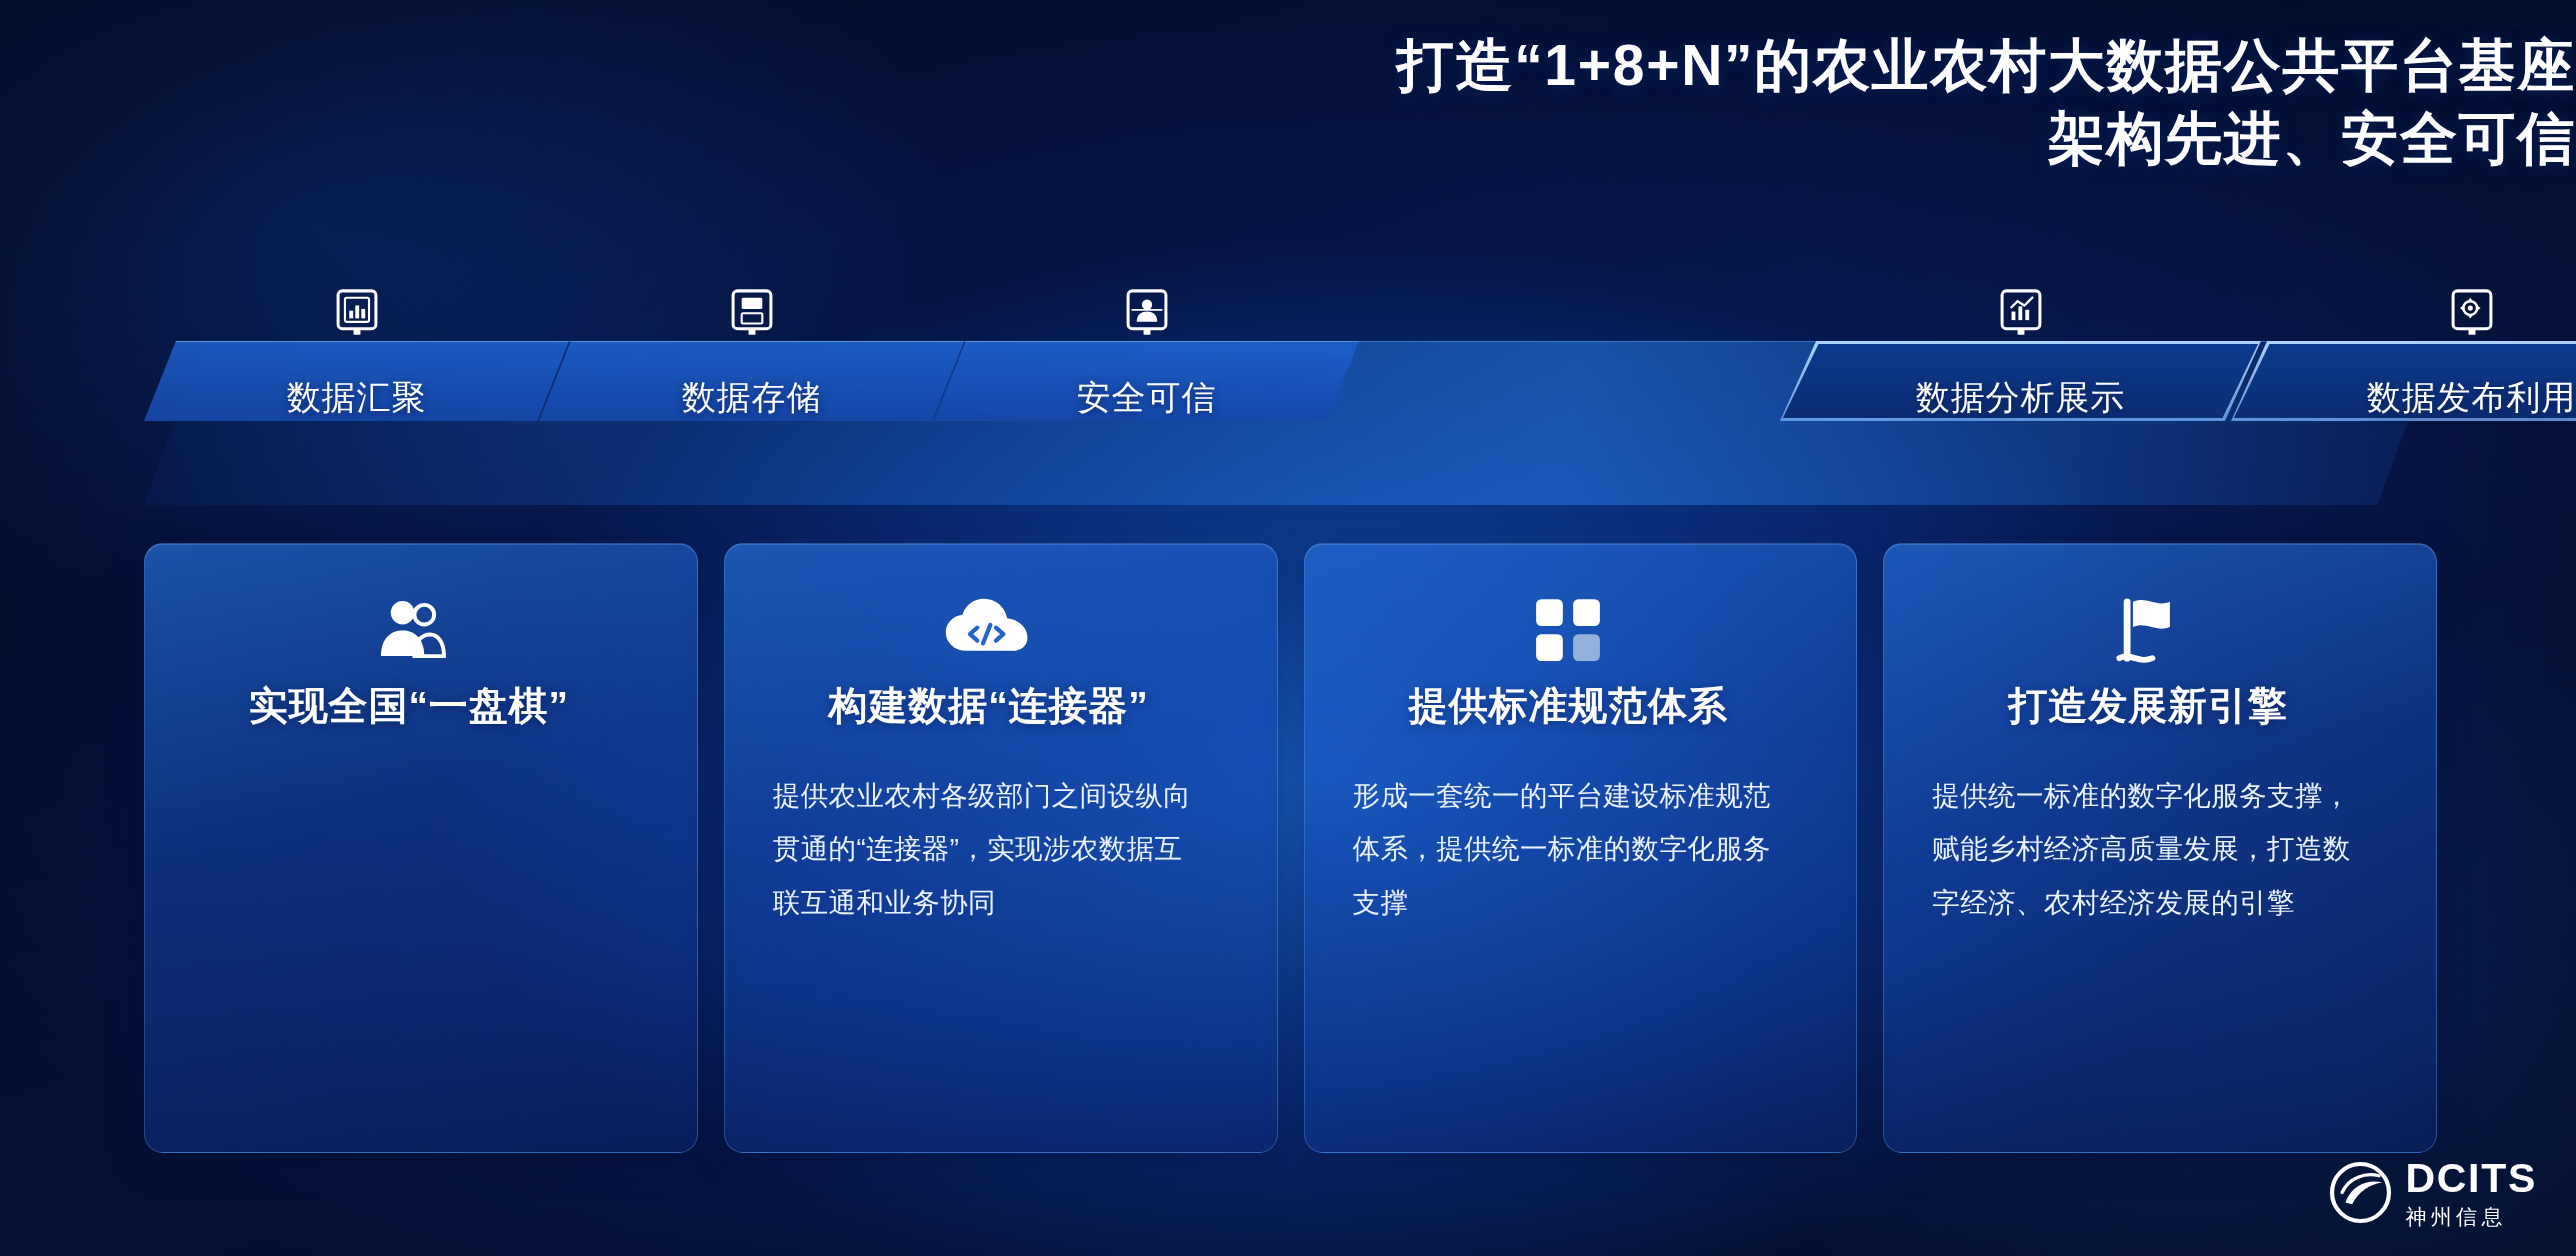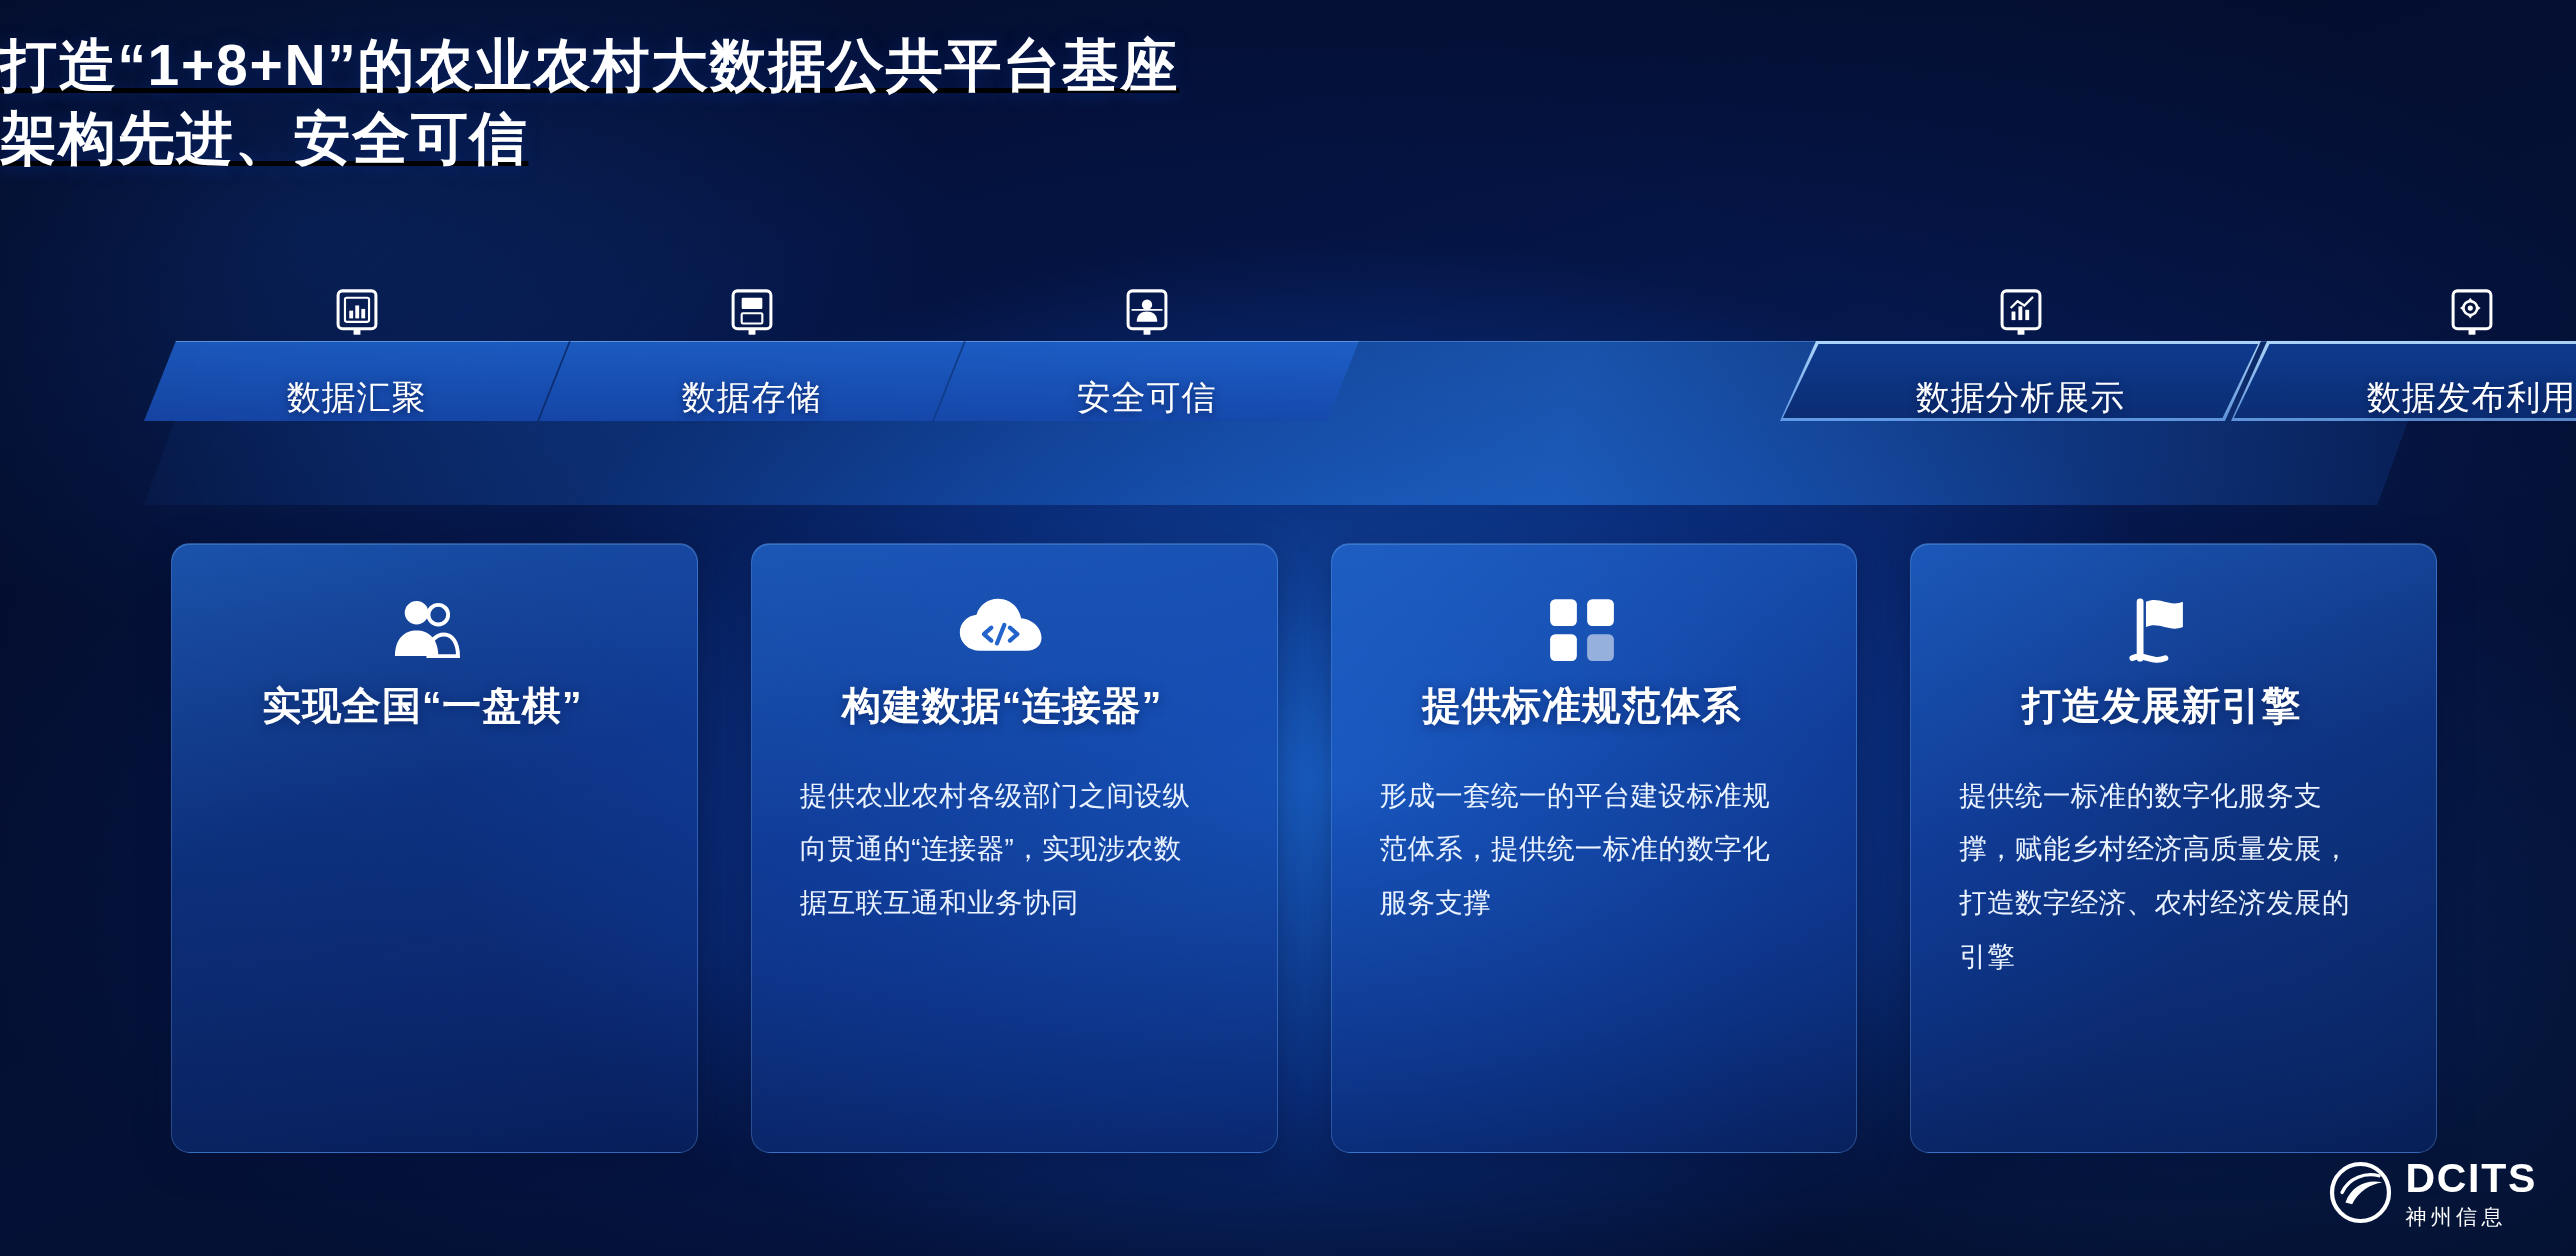--- a/index.html
+++ b/index.html
@@ -32,23 +32,22 @@
     pointer-events: none;
     background: radial-gradient(ellipse 1460px 859px at 50% 50%, rgba(0,0,0,0) 55%, rgba(2,8,30,0.55) 100%);
   }
 
   
   .title-block {
     position: absolute;
     top: 29px;
     left: 0;
     width: 2576px;
-    text-align: left;
+    text-align: right;
     z-index: 5;
-    text-decoration: underline;
   }
   .title-line {
     color: #ffffff;
     font-size: 57px;
     font-weight: bold;
     letter-spacing: 1.7px;
     line-height: 1.28;
     text-shadow: 0 1.7px 15.5px rgba(10,40,120,0.6);
   }
 
@@ -138,21 +137,20 @@
     position: relative;
     width: 554px;
     height: 610px;
     border-radius: 19px;
     background: linear-gradient(165deg, rgba(36,108,215,0.72) 0%, rgba(22,74,178,0.55) 42%, rgba(12,44,124,0.42) 100%);
     border: 0.9px solid rgba(120,185,255,0.30);
     box-shadow: inset 0 0.9px 0 rgba(180,220,255,0.20), 0 8.6px 34px rgba(2,12,46,0.35);
     box-sizing: border-box;
     padding: 48px 72px 0 48px;
     overflow: hidden;
-    margin-left: 27px;
   }
   .card-icon {
     height: 74px;
     display: flex;
     align-items: center;
     justify-content: center;
     margin-bottom: 17px;
   }
   .card-title {
     color: #ffffff;

